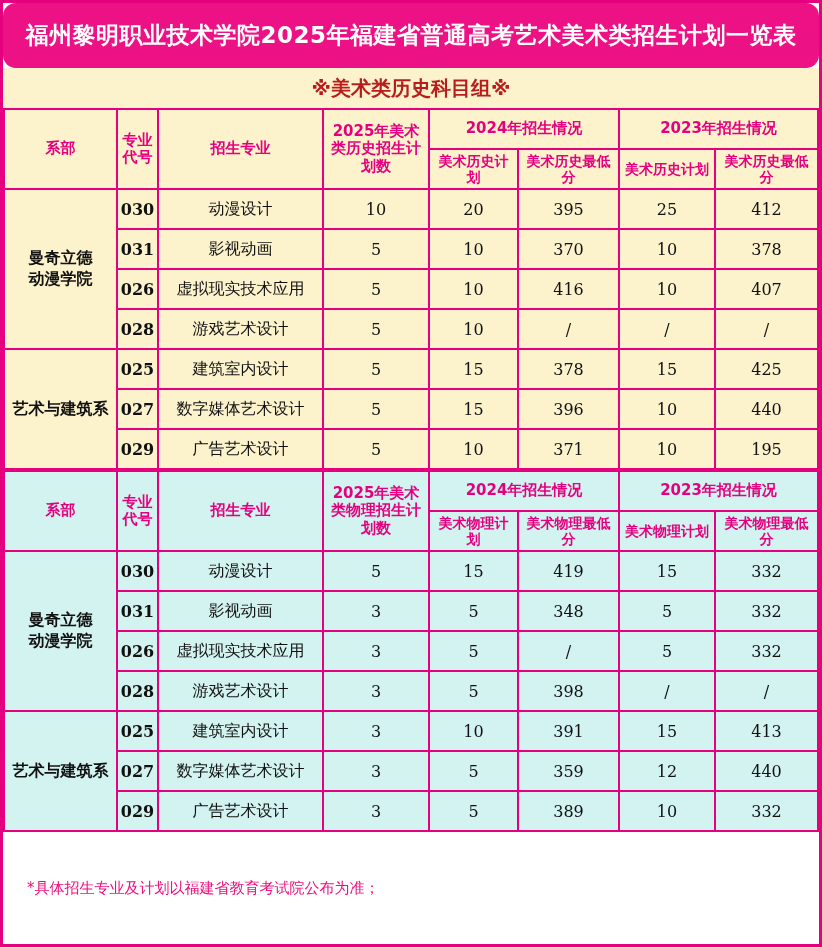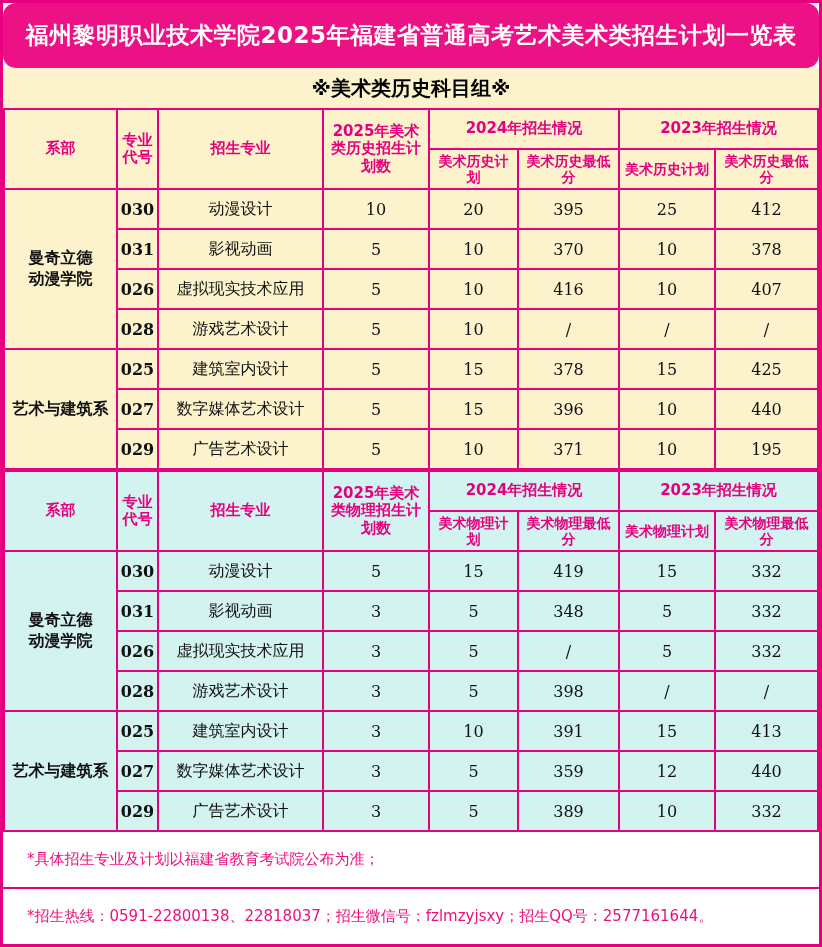--- a/index.html
+++ b/index.html
@@ -14,21 +14,21 @@
     background:#EC1185; color:#fff;
     height:65px; display:flex; flex-direction:column;
     align-items:center; justify-content:center;
     text-align:center;
     border-radius:13px;
   }
   .title-line1 { font-size:23px; font-weight:bold; letter-spacing:0.5px; }
   .title-line2 { font-size:22px; font-weight:bold; margin-top:2px; }
   .band {
     height:40px; display:flex; align-items:center; justify-content:center;
-    font-size:20px; font-weight:bold; color:#000000;
+    font-size:20px; font-weight:bold; color:#b91c1c;
   }
   .band-cream { background:#FCF2CC; }
   .band-blue  { background:#D8DEF0; }
   table.grid {
     width:100%; border-collapse:collapse; table-layout:fixed;
   }
   table.grid th, table.grid td {
     border:2px solid #E4007F;
     text-align:center; vertical-align:middle;
     overflow:hidden;
@@ -259,15 +259,14 @@
         <td>3</td>
         <td>5</td>
         <td>389</td>
         <td>10</td>
         <td>332</td>
       </tr>
     </tbody>
   </table>
 
   <div class="footer-row">*具体招生专业及计划以福建省教育考试院公布为准；</div>
-  <div class="footer-row">*招生热线：0591-22800138、22818037；招生微信号：fzlmzyjsxy；招生QQ号：2577161644。</div>
 
 </div>
 
 </body></html>

